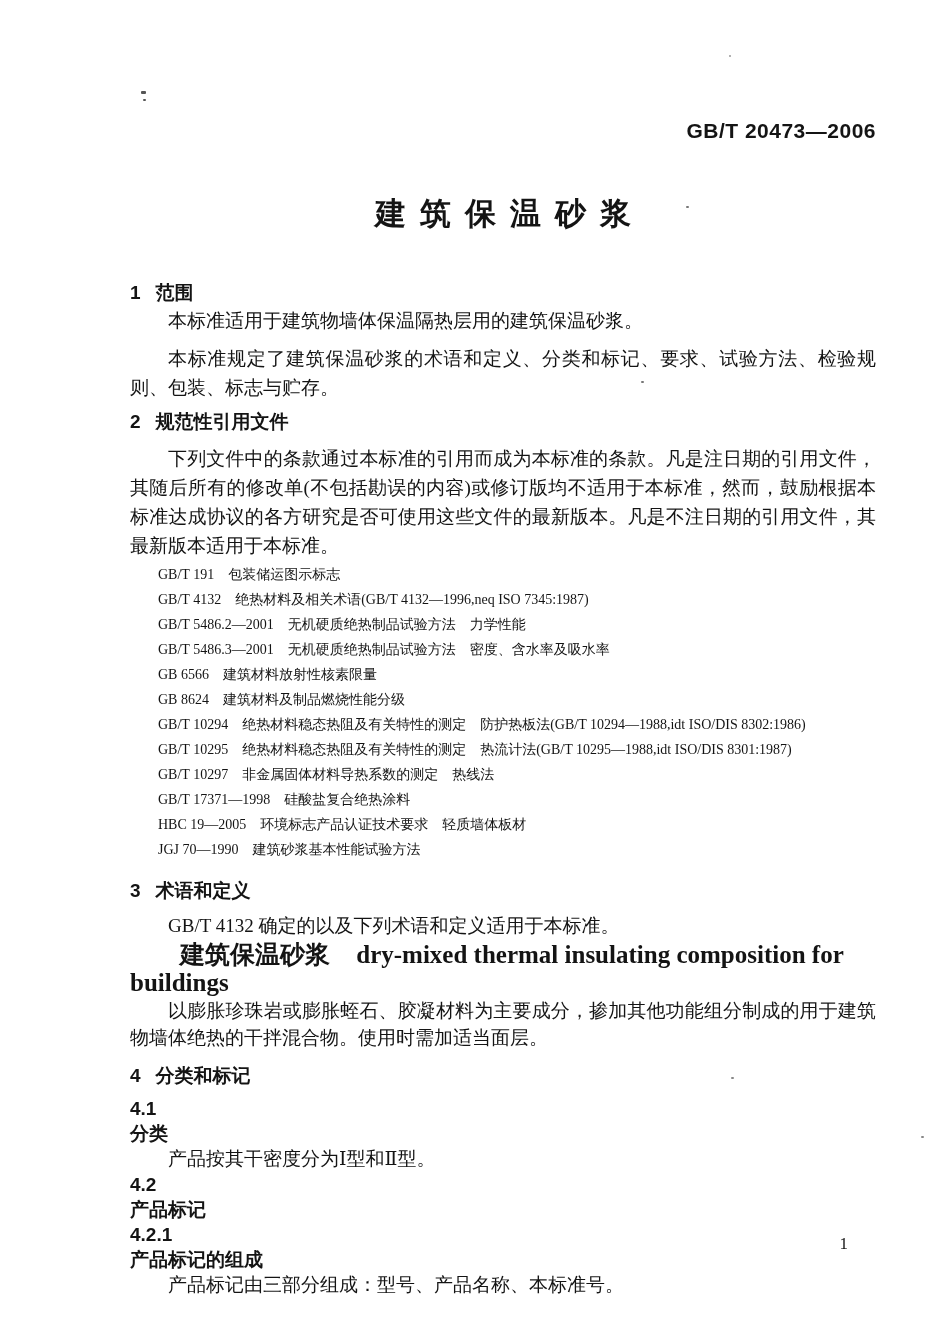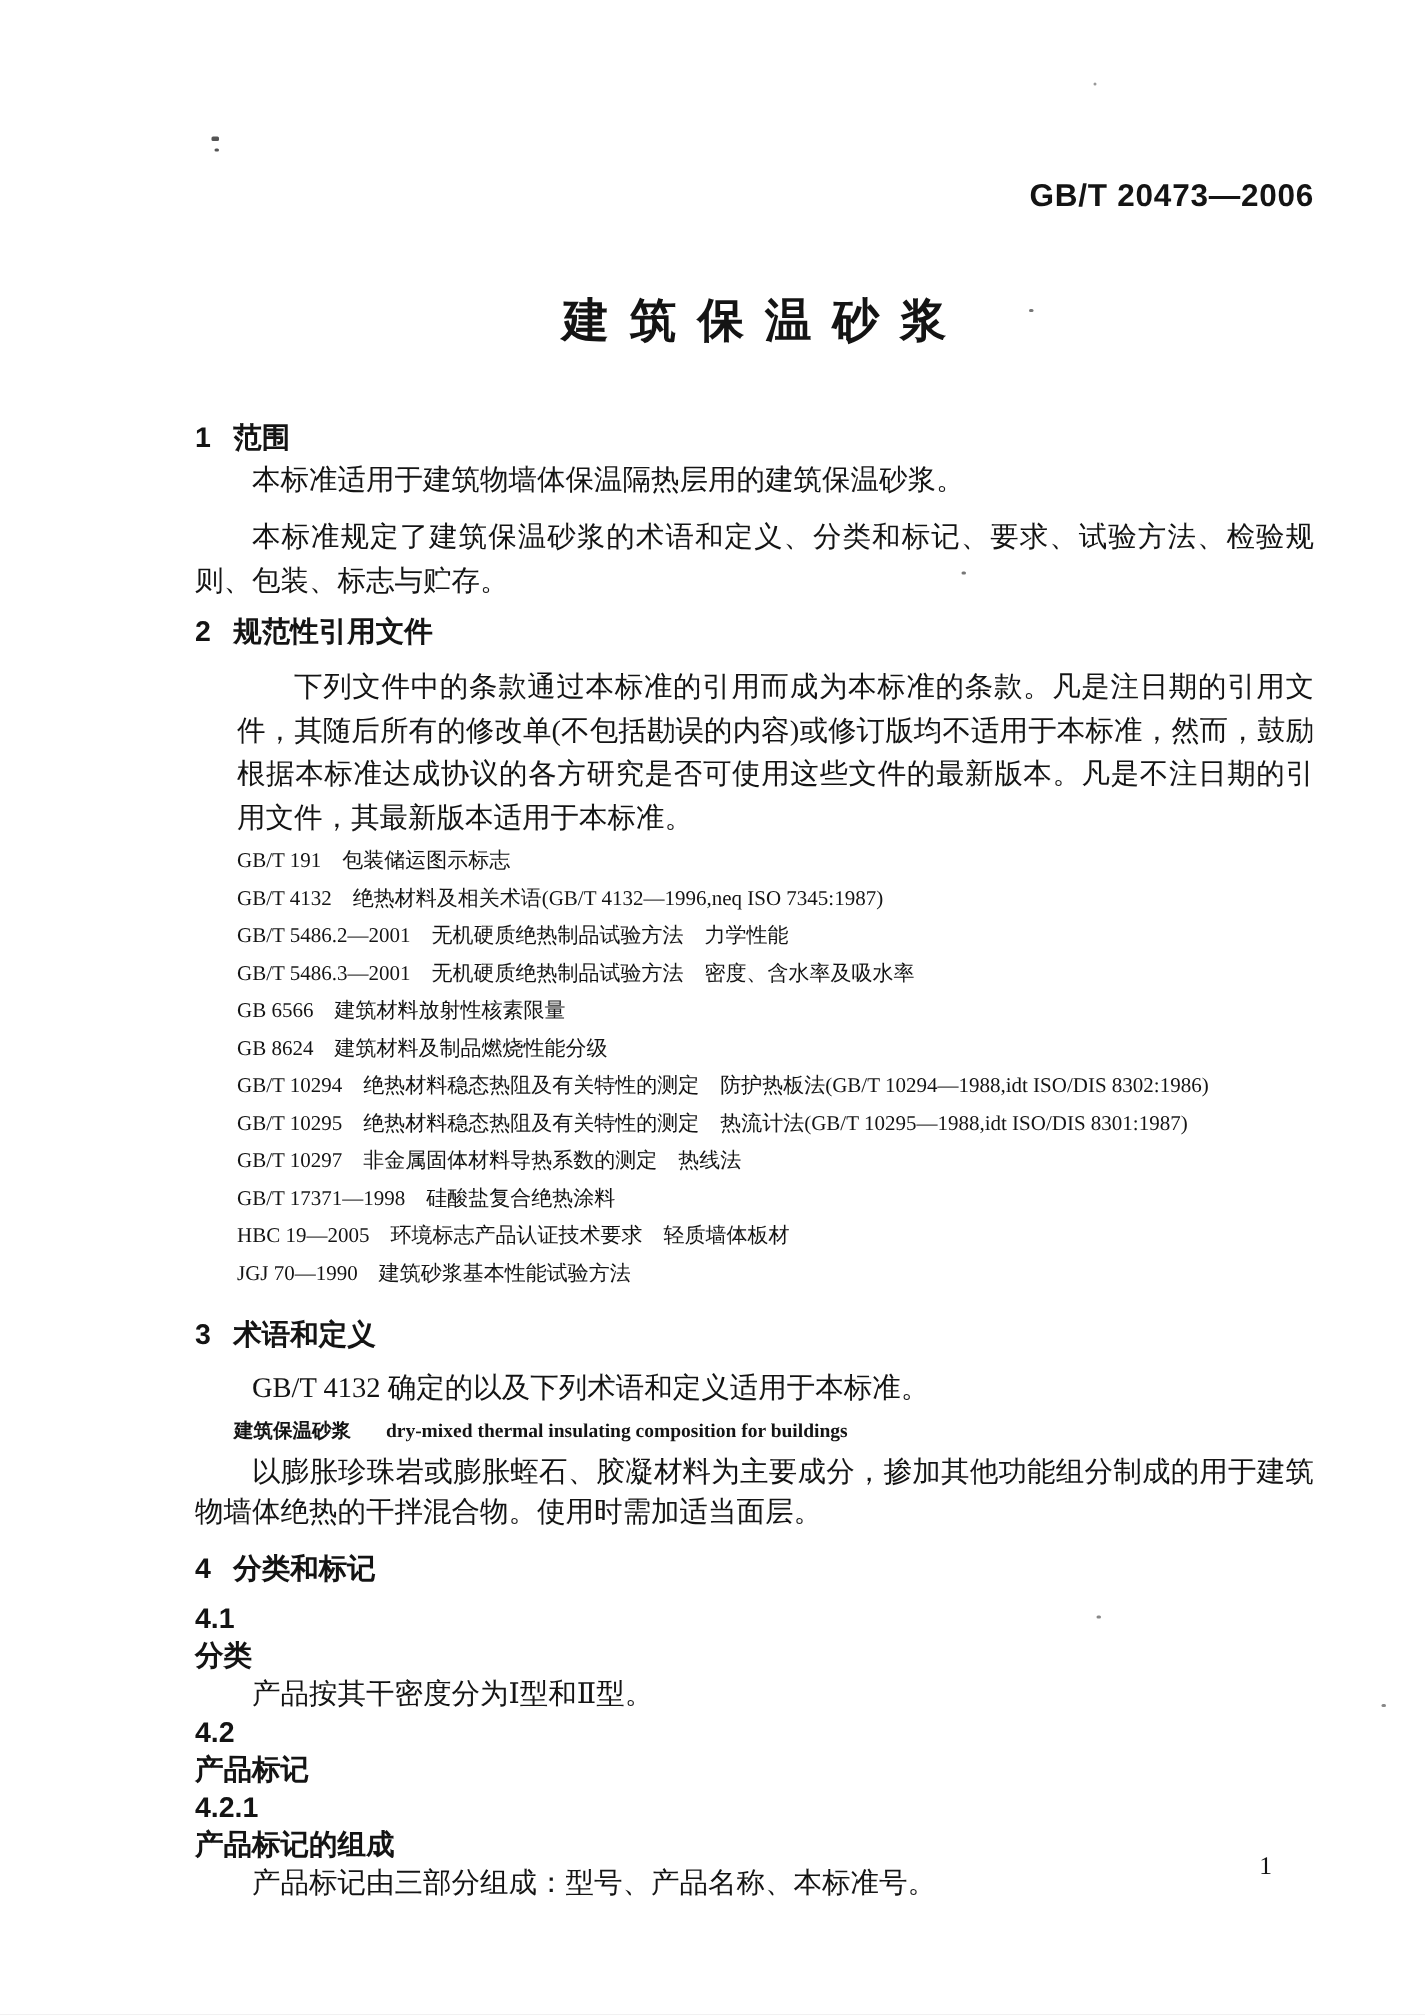--- a/index.html
+++ b/index.html
@@ -52,32 +52,32 @@
   .para {
     margin: 0;
     font-size: 19px;
     line-height: 29px;
     text-align: justify;
     text-indent: 2em;
   }
   .h-sec1 { margin-top: 46px; }
   .p-sec1-1 { margin-top: 9px; }
   .h-sec2 { margin-top: 7px; }
-  .p-sec2-intro { margin-top: 9px; margin-left: 28px; }
+  .p-sec2-intro { margin-top: 9px; }
   .ref-list { margin-top: 2px; }
   .ref {
     font-size: 14px;
     line-height: 25px;
     text-indent: 2em;
     text-align: left;
   }
   .h-sec3 { margin-top: 16px; }
   .p-sec3-1 { margin-top: 8px; line-height: 28px; }
   .term-line {
-    font-size: 13px;
+    font-size: 25px;
     line-height: 28px;
     text-indent: 2em;
     font-weight: 700;
   }
   .term-zh { font-family: "Liberation Sans", "DejaVu Sans", sans-serif; }
   .term-en { margin-left: 20px; font-family: "Liberation Serif", "DejaVu Serif", serif; }
   .p-definition { line-height: 27px; }
   .h-sec4 { margin-top: 12px; }
   .h-41 { margin-top: 7px; }
   .p-41 { line-height: 26px; }

